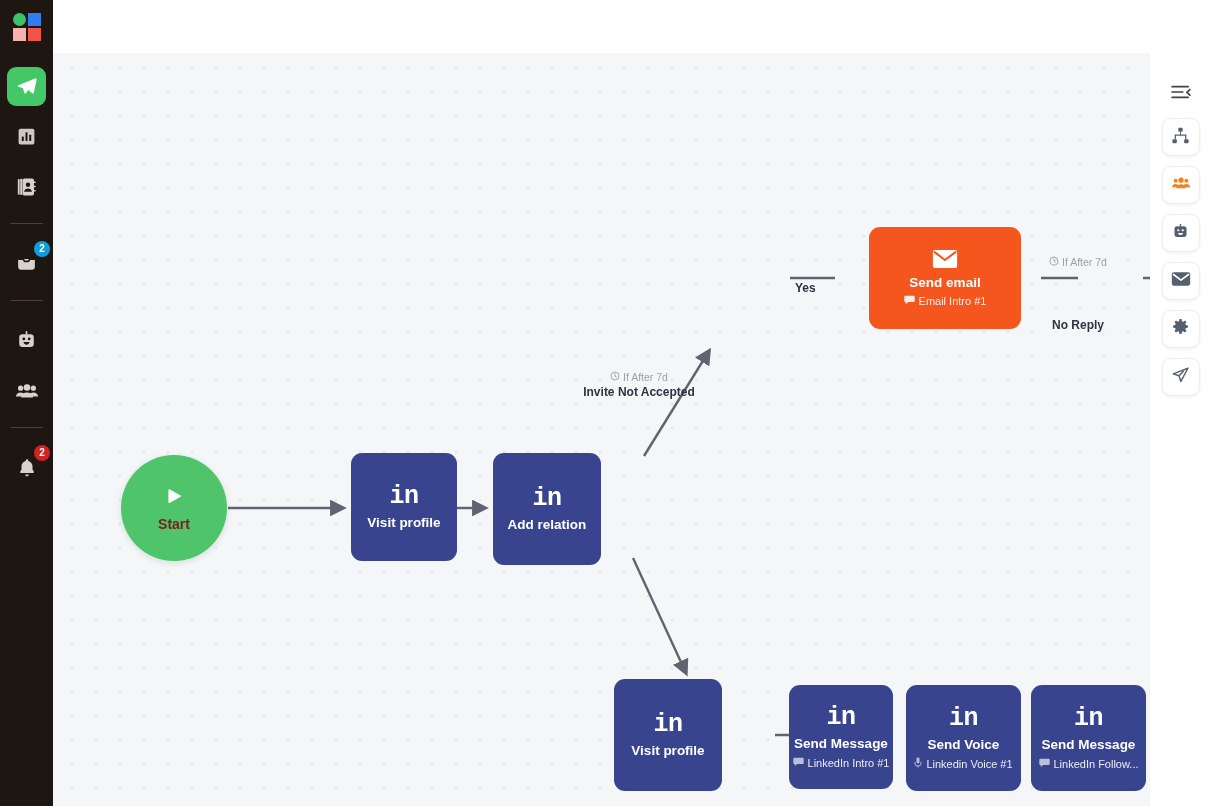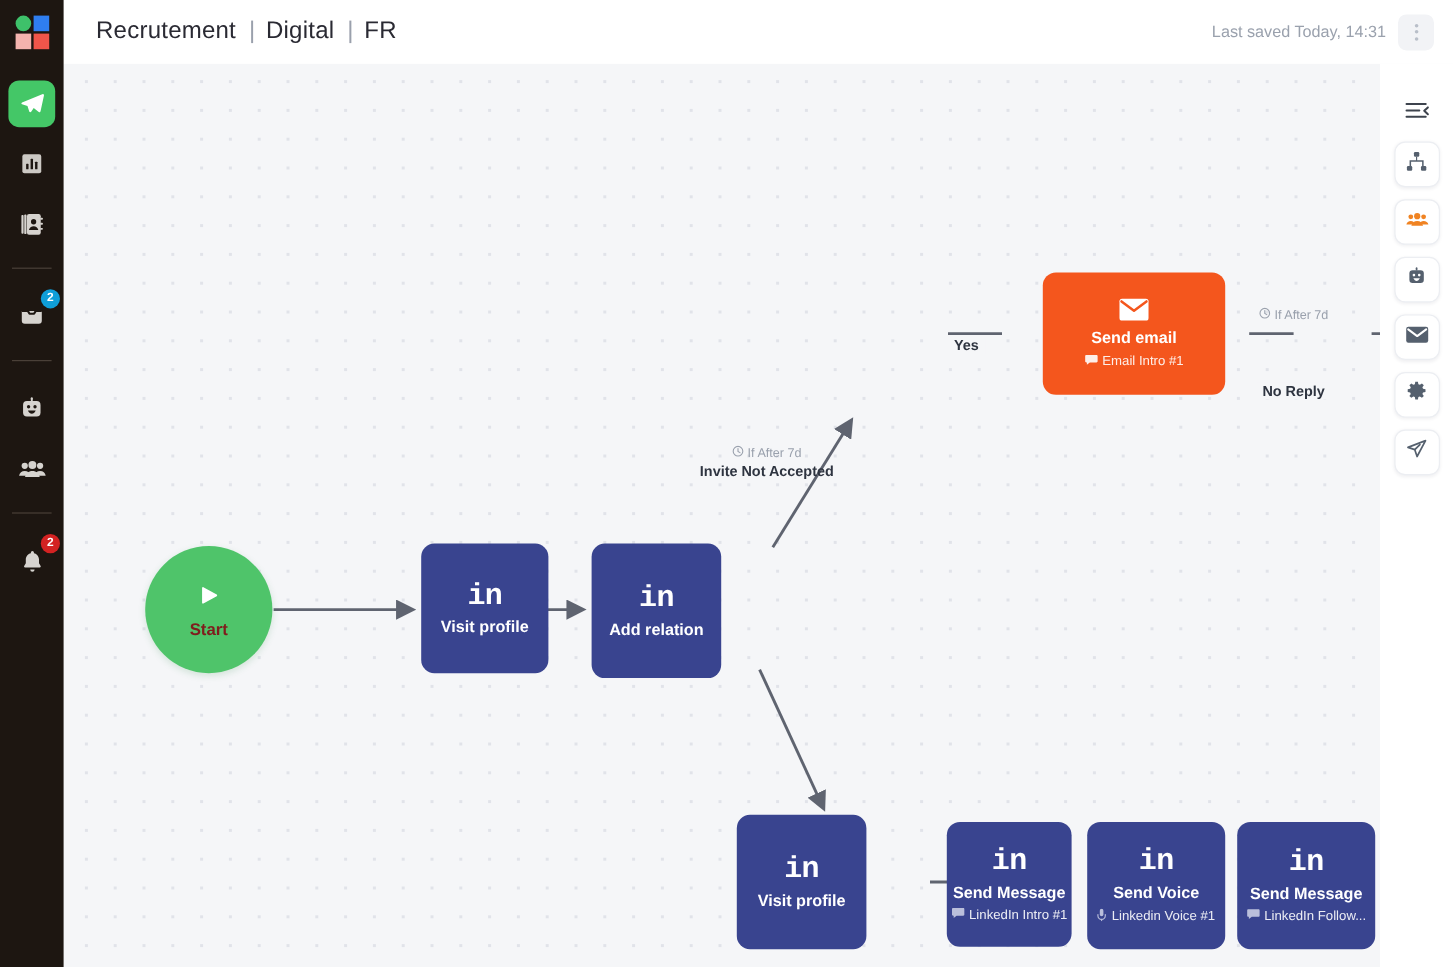--- a/index.html
+++ b/index.html
@@ -244,37 +244,20 @@
       <span>
         <svg width="22" height="22" viewBox="0 0 24 24" fill="#d6d3cf">
           <path d="M12 2.4a1.4 1.4 0 0 1 1.4 1.4v.5c2.7.6 4.6 3 4.6 5.9v3.3l1.5 2.6c.3.6-.1 1.3-.8 1.3H5.3c-.7 0-1.1-.7-.8-1.3L6 13.5v-3.3c0-2.9 1.9-5.3 4.6-5.9v-.5A1.4 1.4 0 0 1 12 2.4z"></path>
           <path d="M10 19.2h4a2 2 0 0 1-4 0z"></path>
         </svg>
       </span>
       <span class="rail-badge badge-red">2</span>
     </div>
   </nav>
 
-  <header class="topbar">
-    <div class="page-title">
-      <span>Recrutement</span>
-      <span class="sep">|</span>
-      <span>Digital</span>
-      <span class="sep">|</span>
-      <span>FR</span>
-    </div>
-    <div class="topbar-right">
-      <span class="saved-text">Last saved Today, 14:31</span>
-      <div class="kebab-btn">
-        <i></i>
-        <i></i>
-        <i></i>
-      </div>
-    </div>
-  </header>
 
   <main class="canvas">
 
     <svg width="1158" height="753" style="position:absolute;left:0;top:0;z-index:1">
       <defs>
         <marker id="ah" markerWidth="7" markerHeight="7" refX="5.4" refY="3.5" orient="auto">
           <path d="M0,0 L7,3.5 L0,7 z" fill="#5f6470"></path>
         </marker>
       </defs>
 

